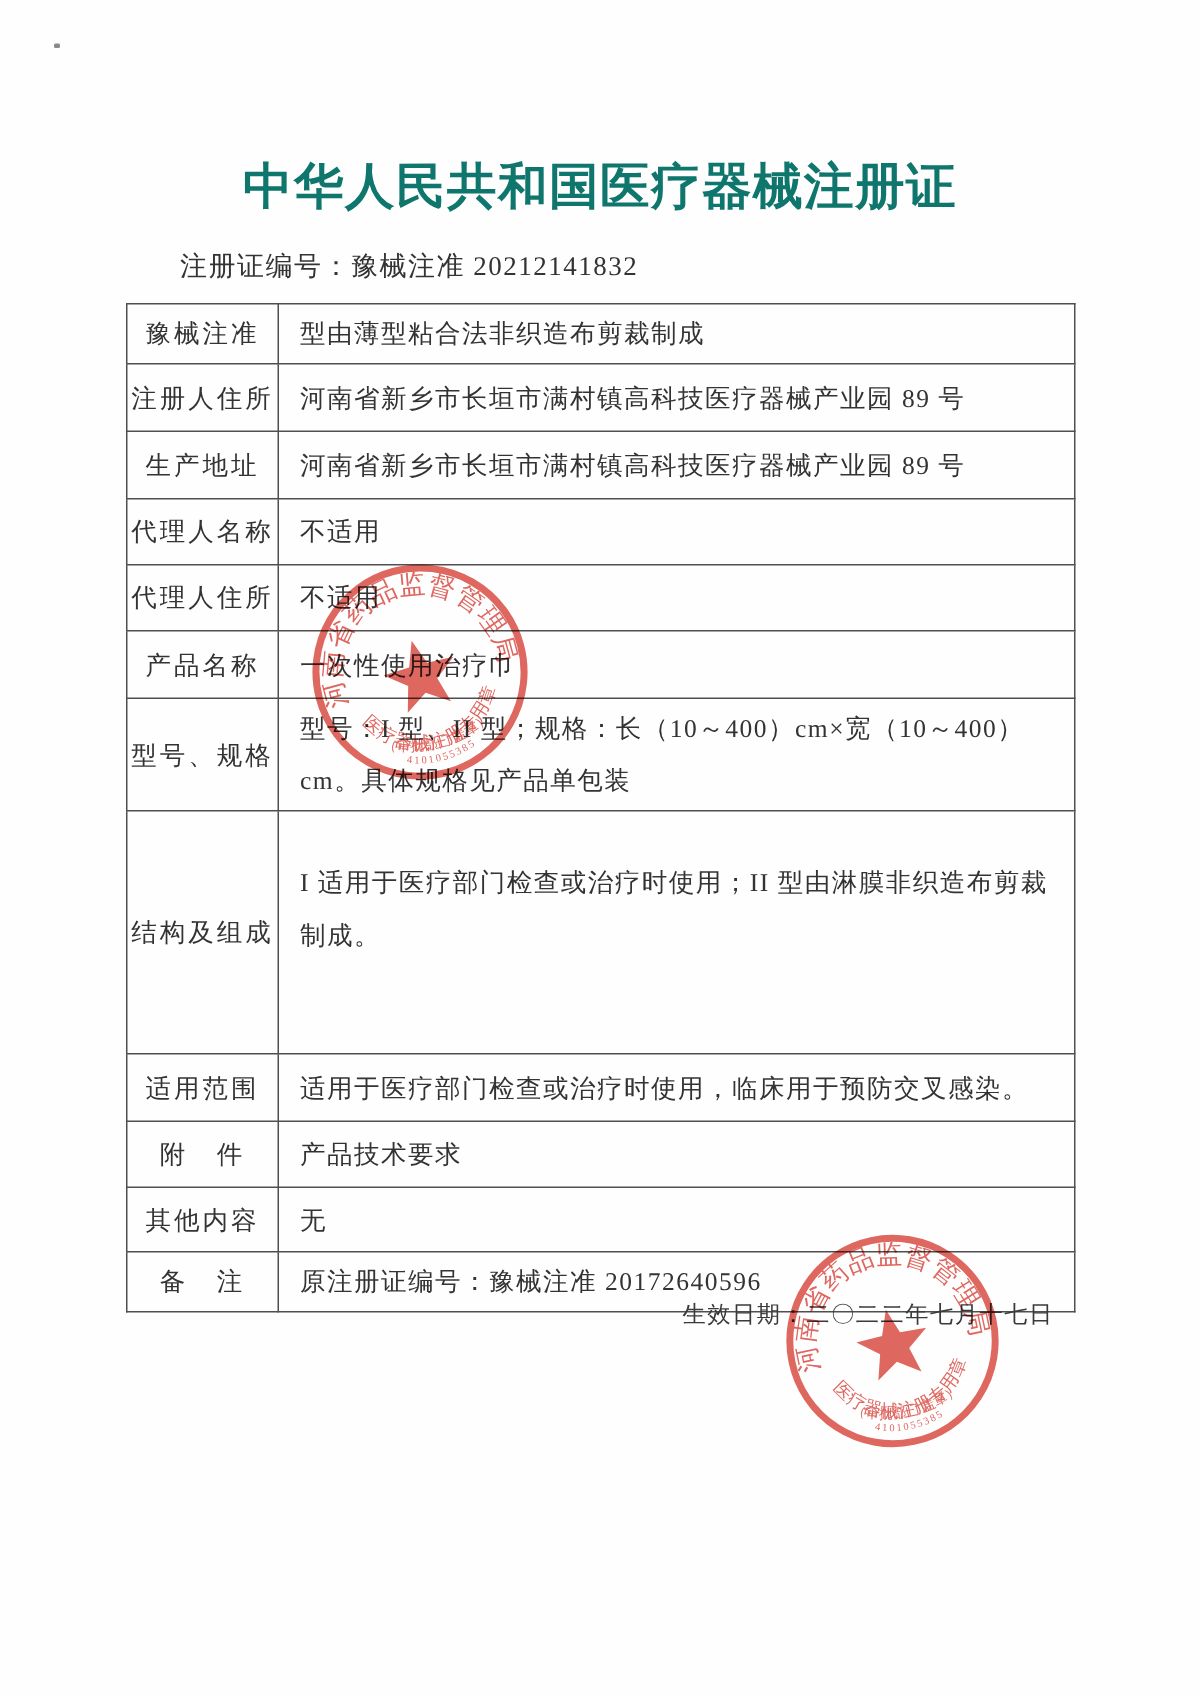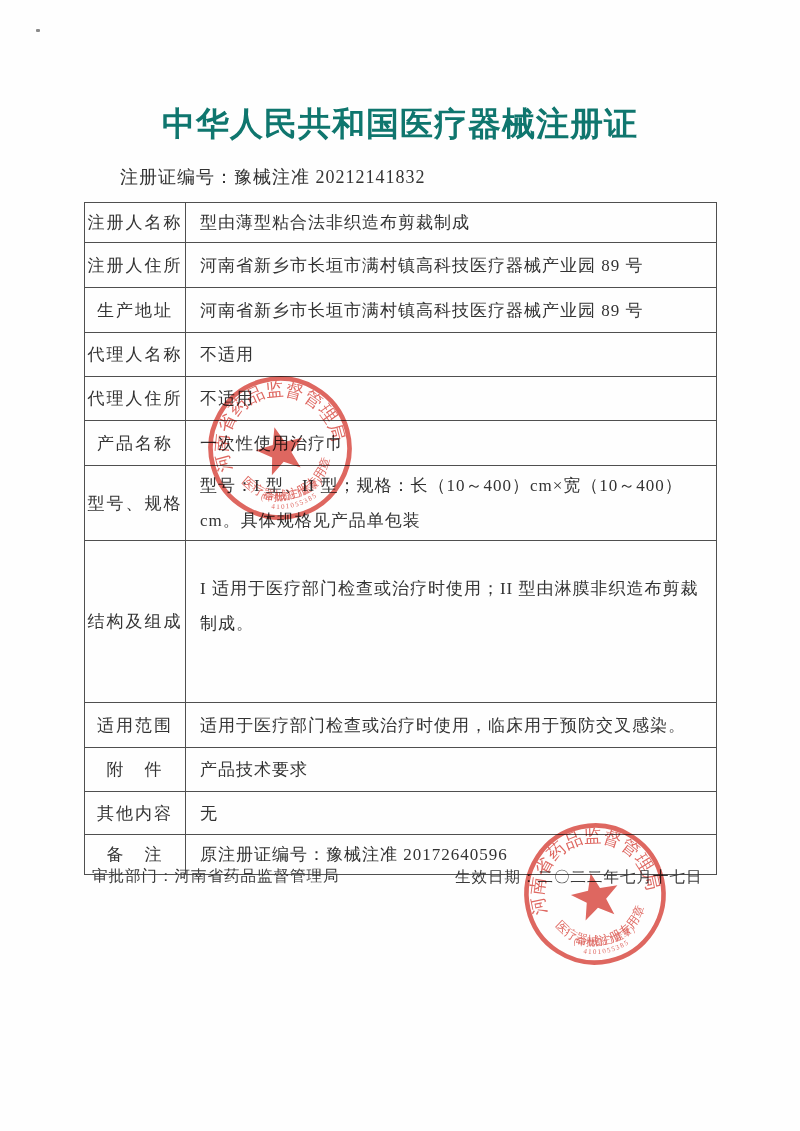--- a/index.html
+++ b/index.html
@@ -38,21 +38,21 @@
 
   <div class="speck"></div>
 
   <h1 class="doc-title">中华人民共和国医疗器械注册证</h1>
 
   <div class="reg-line">注册证编号：豫械注准 20212141832</div>
 
   <table class="cert">
     <tbody>
       <tr class="r0">
-        <td class="lbl">注册人名称</td>
+        <td class="lbl">豫械注准</td>
         <td class="val">型由薄型粘合法非织造布剪裁制成</td>
       </tr>
       <tr class="r1">
         <td class="lbl">注册人住所</td>
         <td class="val">河南省新乡市长垣市满村镇高科技医疗器械产业园 89 号</td>
       </tr>
       <tr class="r2">
         <td class="lbl">生产地址</td>
         <td class="val">河南省新乡市长垣市满村镇高科技医疗器械产业园 89 号</td>
       </tr>
@@ -88,21 +88,20 @@
         <td class="lbl">其他内容</td>
         <td class="val">无</td>
       </tr>
       <tr class="r11">
         <td class="lbl">备　注</td>
         <td class="val">原注册证编号：豫械注准 20172640596</td>
       </tr>
     </tbody>
   </table>
 
-  <div class="footer-left">审批部门：河南省药品监督管理局</div>
 
   <div class="footer-dates">
     <div>生效日期：二〇二二年七月十七日</div>
   </div>
 
   <svg class="seal seal-mid" width="150" height="150" viewBox="0 0 160 160">
     <defs>
       <path id="arcTop1" d="M 24.9,89.7 A 56,56 0 1 1 135.1,89.7" fill="none"></path>
       <path id="arcType1" d="M 30.2,103.2 A 55,55 0 0 0 129.8,103.2" fill="none"></path>
       <path id="arcCap1" d="M 38,124 A 85,85 0 0 0 122,124" fill="none"></path>

